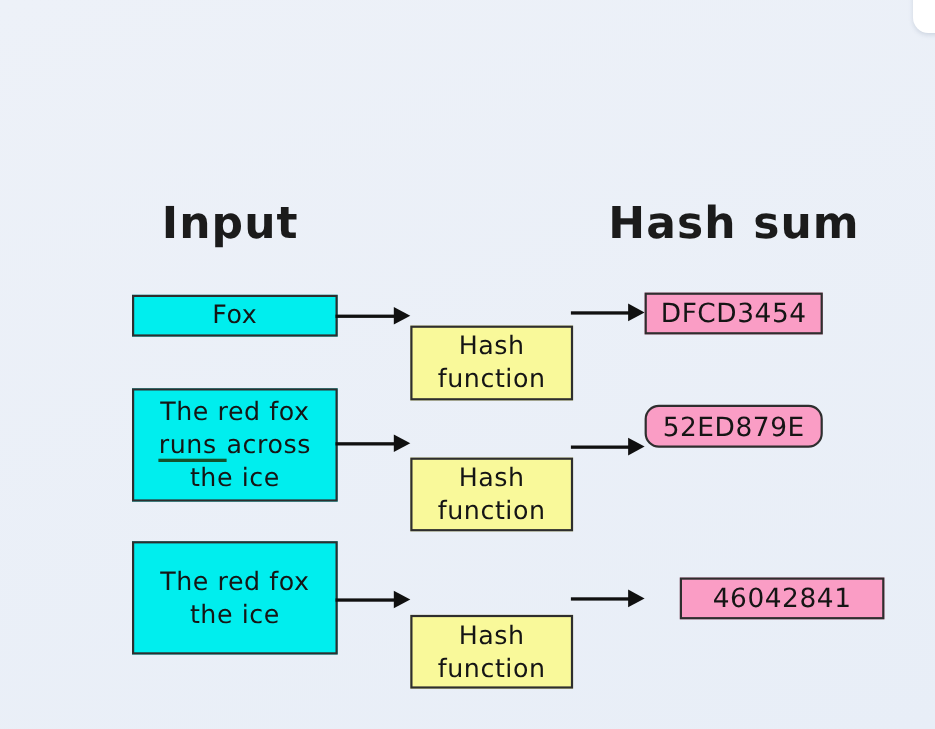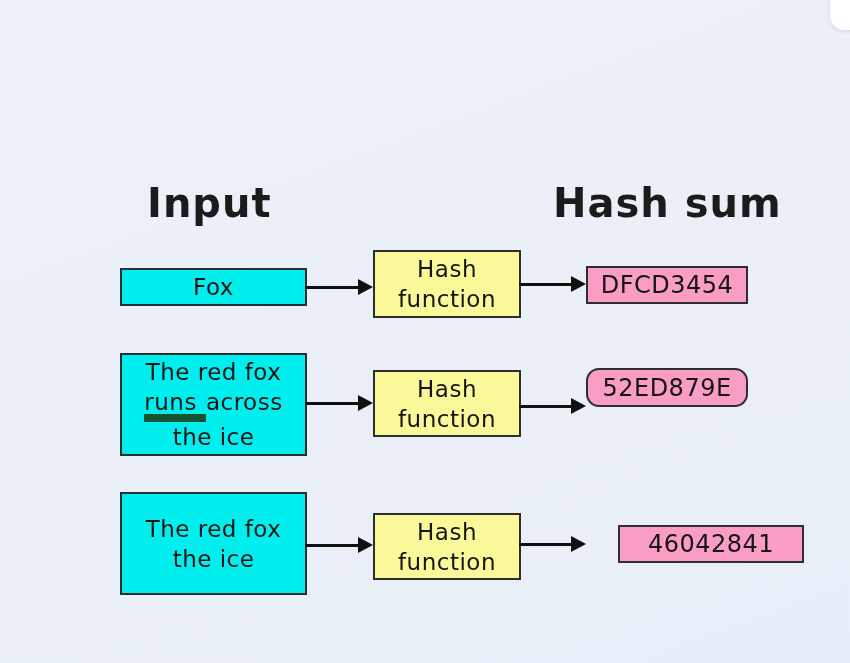--- a/index.html
+++ b/index.html
@@ -42,25 +42,25 @@
     align-items: center;
     justify-content: center;
     text-align: center;
     color: var(--box-text);
     font-size: 23px;
     line-height: 30px;
     letter-spacing: 0.5px;
     white-space: nowrap;
   }
   .box.input  { background: var(--input-box); }
-  .box.func   { background: var(--function-box); }
+  .box.func   { background: var(--function-box); margin-top: 46px; }
   .box.hash   { background: var(--hash-box); font-size: 24px; }
   .box .underline {
     display: inline-block;
-    border-bottom: 8px solid #14532d;
+    border-bottom: 3px solid #14532d;
     padding-right: 9px;
     line-height: 24px;
   }
   .arrow {
     position: absolute;
     height: 16px;
   }
   .arrow .shaft {
     position: absolute;
     left: 0;

